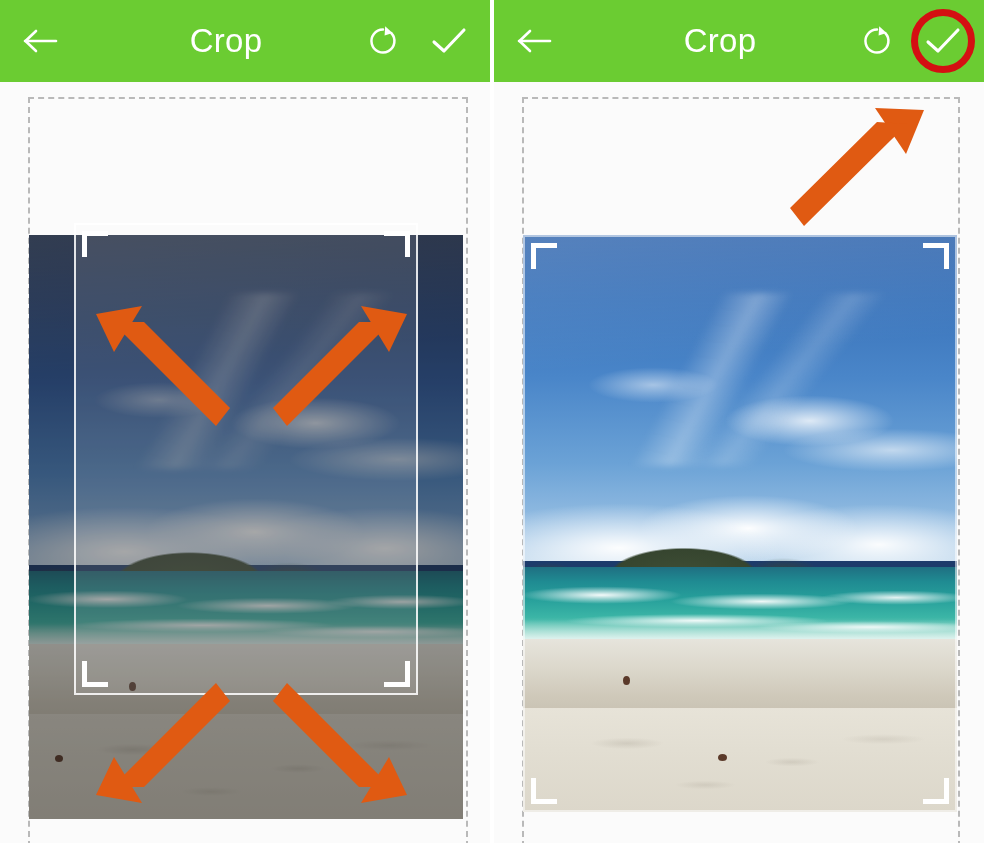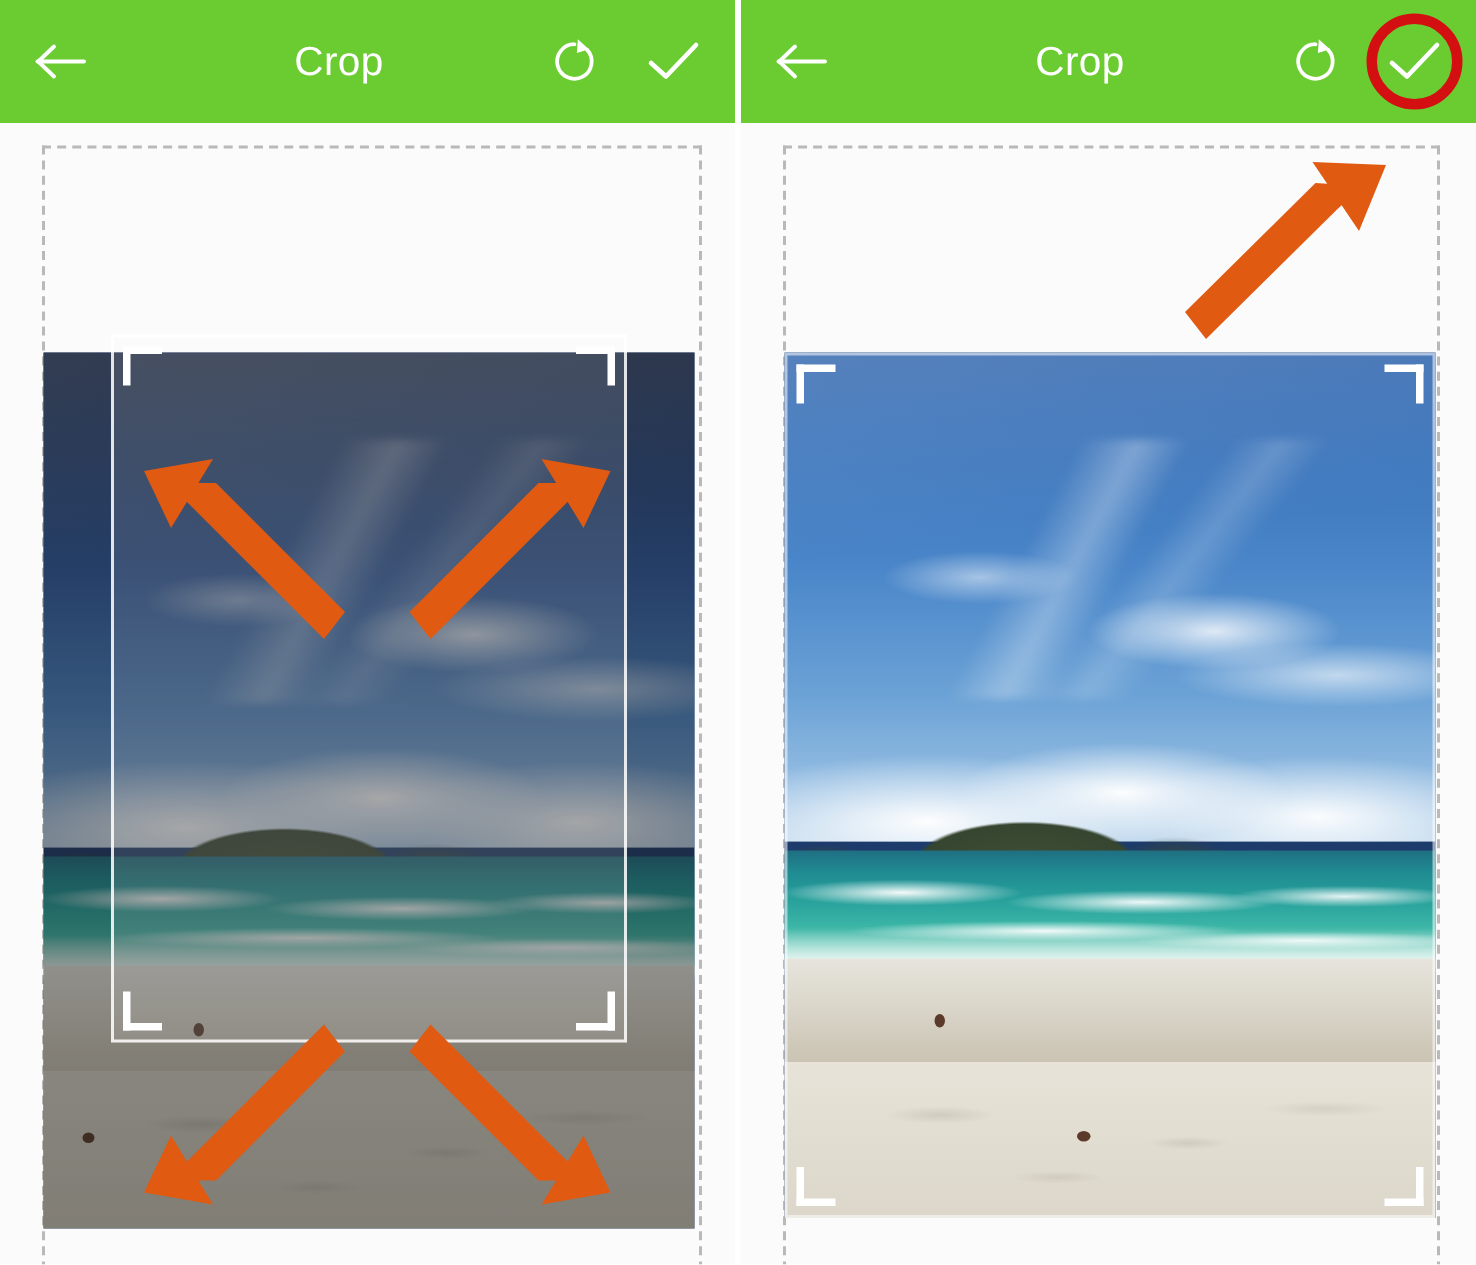--- a/index.html
+++ b/index.html
@@ -41,21 +41,21 @@
     display: flex;
     align-items: center;
     padding: 0 18px;
     box-sizing: border-box;
   }
   .tb-left { flex: 0 0 auto; display: flex; align-items: center; }
   .tb-title {
     flex: 1 1 auto;
     text-align: center;
     color: #ffffff;
-    font-size: 27px;
+    font-size: 33px;
     letter-spacing: 0.3px;
     padding-left: 28px;
     user-select: none;
   }
   .tb-right {
     flex: 0 0 auto;
     display: flex;
     align-items: center;
     gap: 20px;
     position: relative;

